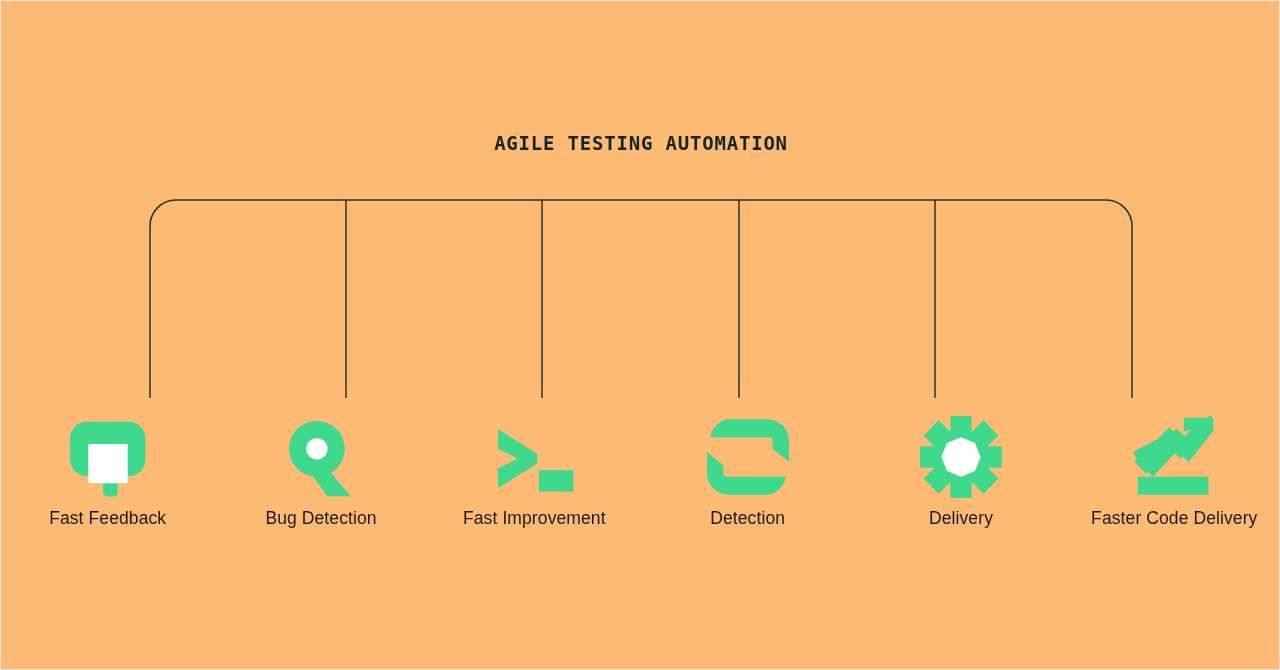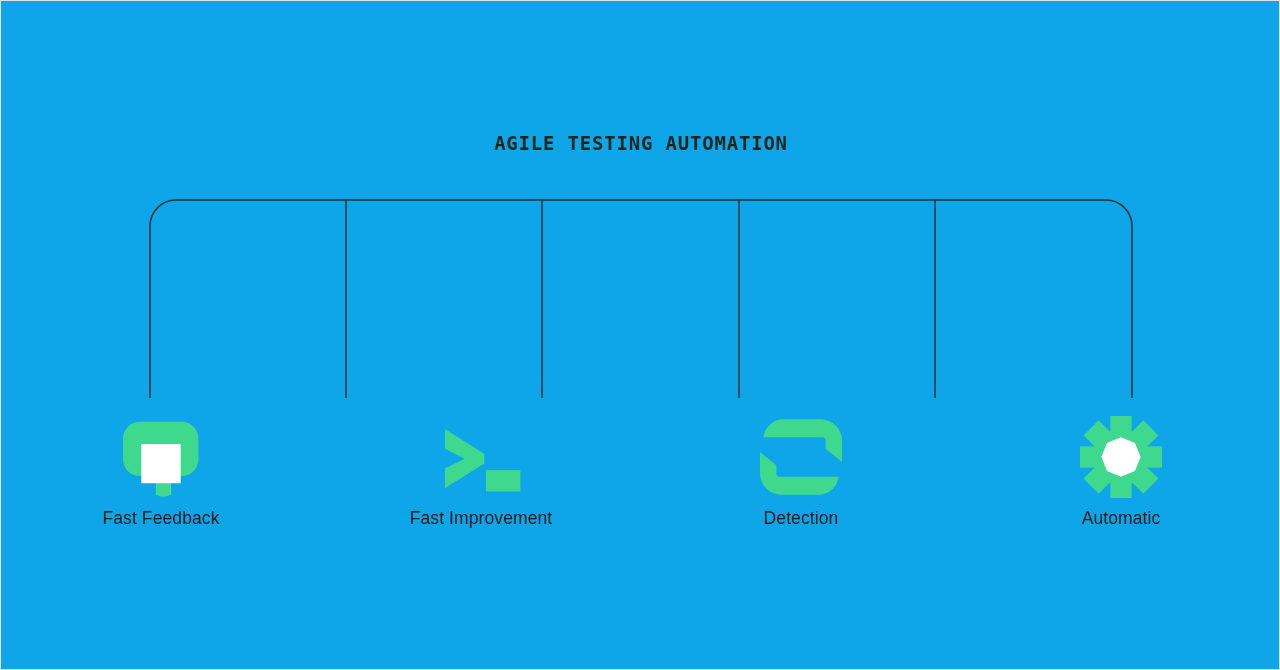--- a/index.html
+++ b/index.html
@@ -7,21 +7,21 @@
     padding: 0;
     background: #ffffff;
   }
   body {
     font-family: "Liberation Sans", sans-serif;
   }
   .canvas {
     position: relative;
     width: 1280px;
     height: 670px;
-    background: #0ea5e9;
+    background: #fdba74;
     box-sizing: border-box;
     border: 1px solid #e2e2e2;
     overflow: hidden;
   }
   .chart-title {
     position: absolute;
     top: 131px;
     left: 0;
     width: 1280px;
     text-align: center;
@@ -88,20 +88,28 @@
 
     <div class="item">
       <svg class="item-icon" viewBox="0 0 100 100">
         <path d="M22 8 H78 A22 22 0 0 1 100 30 V58 A22 22 0 0 1 78 80 H62 L62 80 L62 98 A0 0 0 0 1 62 98 L44 98 L44 80 H22 A22 22 0 0 1 0 58 V30 A22 22 0 0 1 22 8 Z" fill="#3ed98c" transform="translate(0,-4) scale(0.92) translate(4,4)"></path>
         <path d="M26 34 H74 V82 H62 V96 L44 96 V82 H26 Z" fill="#ffffff"></path>
         <path d="M44 82 H62 V96 A18 18 0 0 1 44 96 Z" fill="#3ed98c"></path>
       </svg>
       <div class="item-label">Fast Feedback</div>
     </div>
 
+    <div class="item">
+      <svg class="item-icon" viewBox="0 0 100 100">
+        <circle cx="45" cy="40" r="34" fill="#3ed98c"></circle>
+        <circle cx="45" cy="40" r="13" fill="#ffffff"></circle>
+        <path d="M56 62 L86 98 L58 98 L36 68 Z" fill="#3ed98c"></path>
+      </svg>
+      <div class="item-label">Bug Detection</div>
+    </div>
 
     <div class="item">
       <svg class="item-icon" viewBox="0 0 100 100">
         <path d="M6 16 L6 40 L30 52 L6 64 L6 88 L54 58 L54 46 Z" fill="#3ed98c"></path>
         <rect x="56" y="66" width="42" height="26" fill="#3ed98c"></rect>
       </svg>
       <div class="item-label">Fast Improvement</div>
     </div>
 
     <div class="item">
@@ -120,18 +128,26 @@
           <rect x="0" y="37" width="24" height="26"></rect>
           <rect x="76" y="37" width="24" height="26"></rect>
           <rect x="9" y="11" width="26" height="24" transform="rotate(-45 22 23)"></rect>
           <rect x="65" y="11" width="26" height="24" transform="rotate(45 78 23)"></rect>
           <rect x="9" y="65" width="26" height="24" transform="rotate(45 22 77)"></rect>
           <rect x="65" y="65" width="26" height="24" transform="rotate(-45 78 77)"></rect>
           <circle cx="50" cy="50" r="34"></circle>
         </g>
         <path d="M50 26 L67 33 L74 50 L67 67 L50 74 L33 67 L26 50 L33 33 Z" fill="#ffffff"></path>
       </svg>
-      <div class="item-label">Automatic</div>
+      <div class="item-label">Delivery</div>
     </div>
 
+    <div class="item">
+      <svg class="item-icon" viewBox="0 0 100 100">
+        <path d="M8 58 L24 74 L54 42 L68 56 L98 18 L98 2 L62 2 L62 18 L78 18 L68 30 L54 16 L0 44 Z" fill="#3ed98c"></path>
+        <path d="M2 56 L44 14 L58 28 L96 -2 L96 14 L58 52 L44 38 L16 70 Z" fill="#3ed98c"></path>
+        <rect x="6" y="74" width="86" height="22" fill="#3ed98c"></rect>
+      </svg>
+      <div class="item-label">Faster Code Delivery</div>
+    </div>
 
   </div>
 </div>
 
 </body></html>

